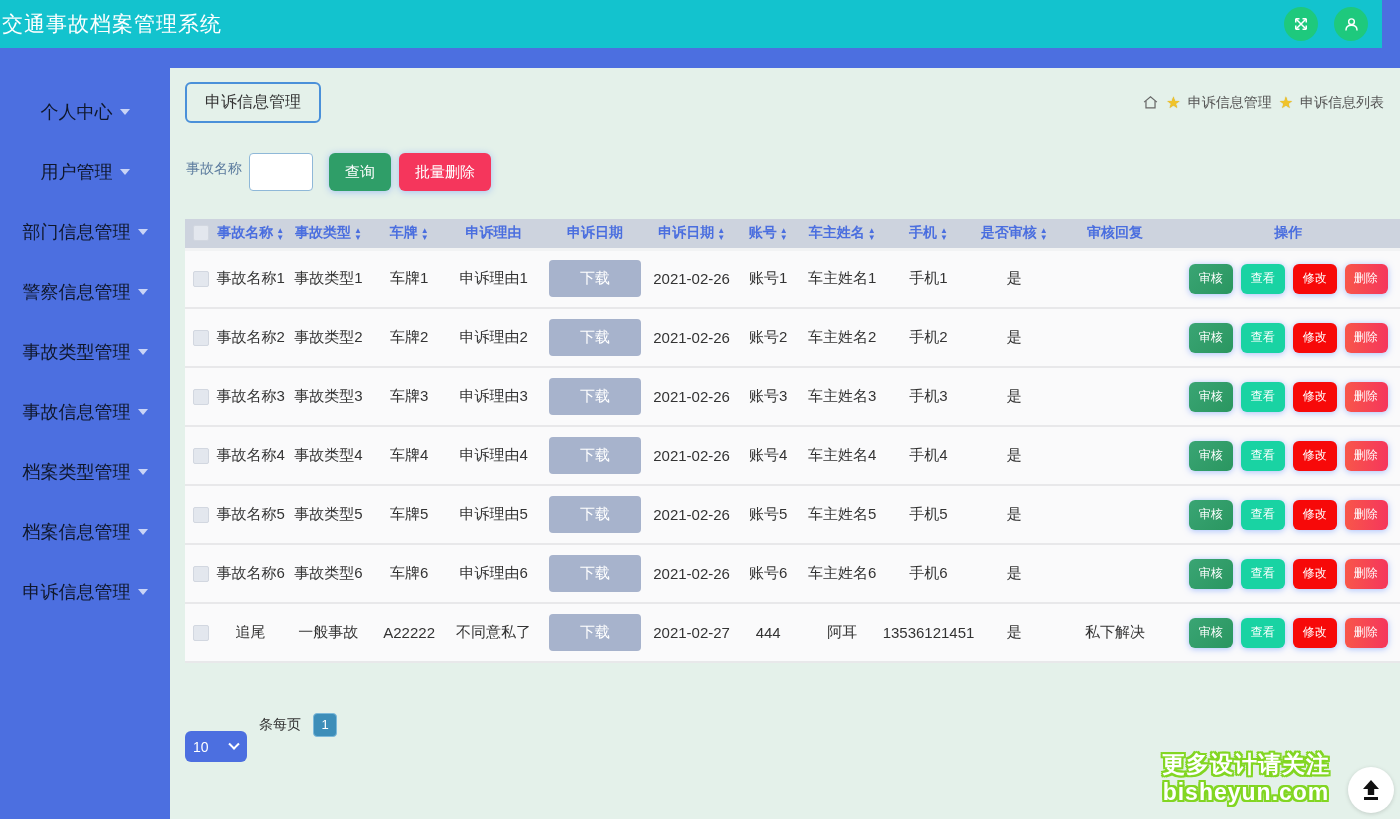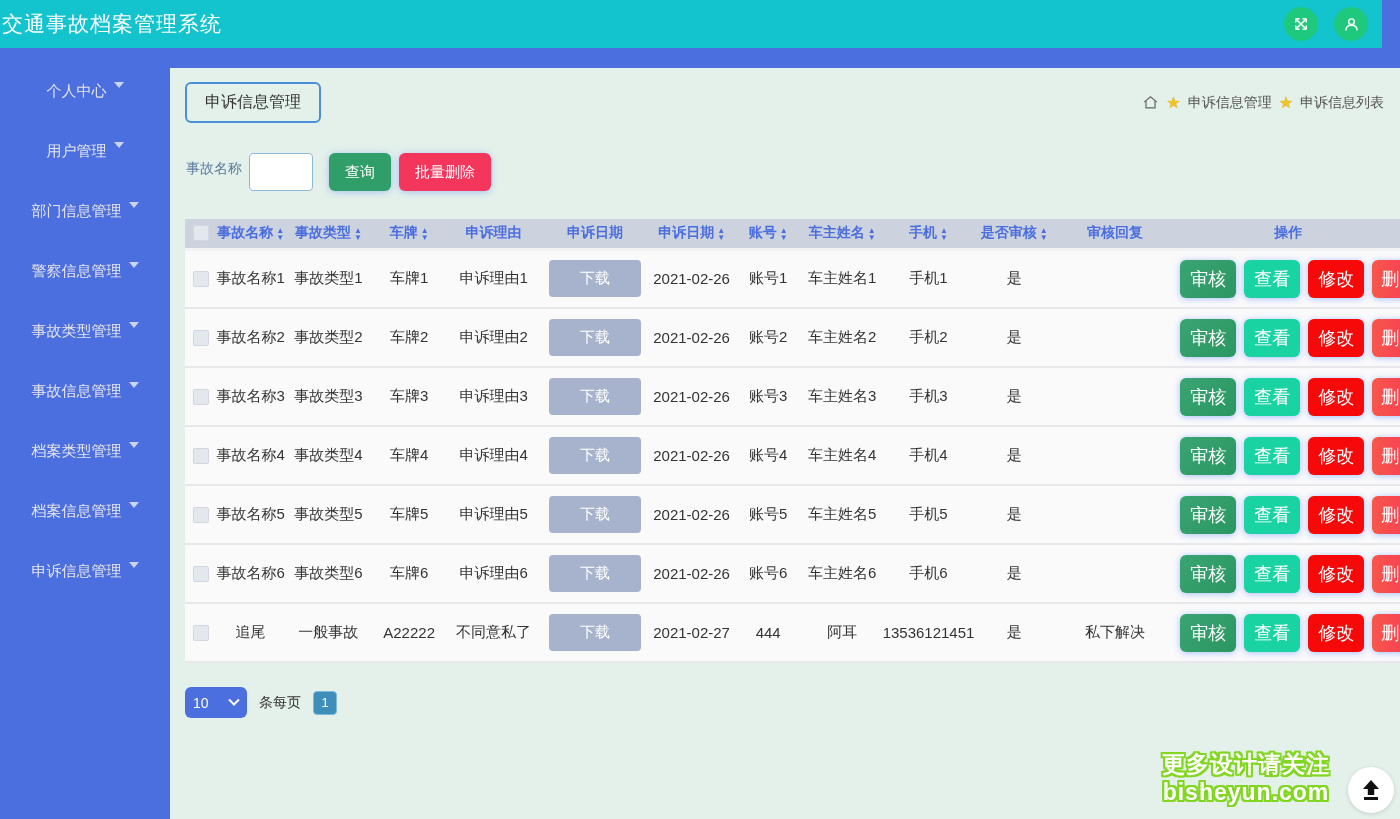--- a/index.html
+++ b/index.html
@@ -22,22 +22,22 @@
     width: 34px; height: 34px; border-radius: 50%; background: #1ec97d;
     display: flex; align-items: center; justify-content: center; cursor: pointer;
   }
 
   
   .sidebar {
     position: absolute; top: 48px; left: 0; bottom: 0; width: 170px;
     background: #4c6fe0; padding-top: 34px;
   }
   .menu-item {
-    height: 60px; display: flex; justify-content: center;
-    color: #e5e5e5; font-size: 15px; cursor: pointer; white-space: nowrap;
+    height: 60px; display: flex; align-items: center; justify-content: center;
+    color: #0f172a; font-size: 18px; cursor: pointer; white-space: nowrap;
   }
   .menu-item .caret {
     display: inline-block; margin-left: 7px;
     border-left: 5px solid transparent; border-right: 5px solid transparent;
     border-top: 6px solid #c9d4f6;
   }
 
   
   .content {
     position: absolute; top: 68px; left: 170px; right: 0; bottom: 0;
@@ -87,35 +87,35 @@
   .sort i { font-style: normal; font-size: 8px; line-height: 7px; color: #4a6edf; }
   .cb {
     width: 16px; height: 16px; background: #e3e7ee; border: 1px solid #d2d7e0;
     border-radius: 2px; margin: 0 auto; cursor: pointer;
   }
   .btn-download {
     background: #a7b3cc; border: none; border-radius: 4px; color: #fff;
     width: 92px; height: 37px; font-size: 15px; cursor: pointer; font-family: inherit;
   }
   .row-btn {
-    border: none; border-radius: 6px; color: #fff; font-size: 18px;
-    height: 38px; padding: 0 10px; margin: 0 4px; cursor: pointer;
+    border: none; border-radius: 6px; color: #fff; font-size: 12px;
+    height: 30px; padding: 0 10px; margin: 0 4px; cursor: pointer;
     font-family: inherit; box-shadow: 0 1px 6px rgba(88, 135, 255, 0.5);
   }
   .row-btn.audit { background: linear-gradient(135deg, #3aa574, #2a9660); }
   .row-btn.view { background: #19d3a3; }
   .row-btn.edit { background: #f70909; }
   .row-btn.delete { background: linear-gradient(90deg, #f8564a, #f5365c); padding-left: 9px; }
 
   
   .pagination { margin-top: 24px; display: flex; align-items: center; }
   .page-size-select {
     background: #4c6fe0; color: #fff; width: 62px; height: 31px; border-radius: 6px;
     display: flex; align-items: center; justify-content: space-between;
-    padding: 0 9px 0 8px; font-size: 14px; cursor: pointer;
+    padding: 0 9px 0 8px; font-size: 14px; cursor: pointer; margin-top: 44px;
   }
   .page-size-select .chev {
     width: 8px; height: 8px; border-right: 2px solid #fff; border-bottom: 2px solid #fff;
     transform: rotate(45deg) translate(-2px, -2px);
   }
   .per-page { margin: 0 12px; color: #333; font-size: 14px; }
   .page-btn {
     width: 24px; height: 24px; background: #3d8eb9; border: 1px solid #7cb9da;
     border-radius: 4px; color: #fff; font-size: 13px; cursor: pointer;
     display: flex; align-items: center; justify-content: center; font-family: inherit;

